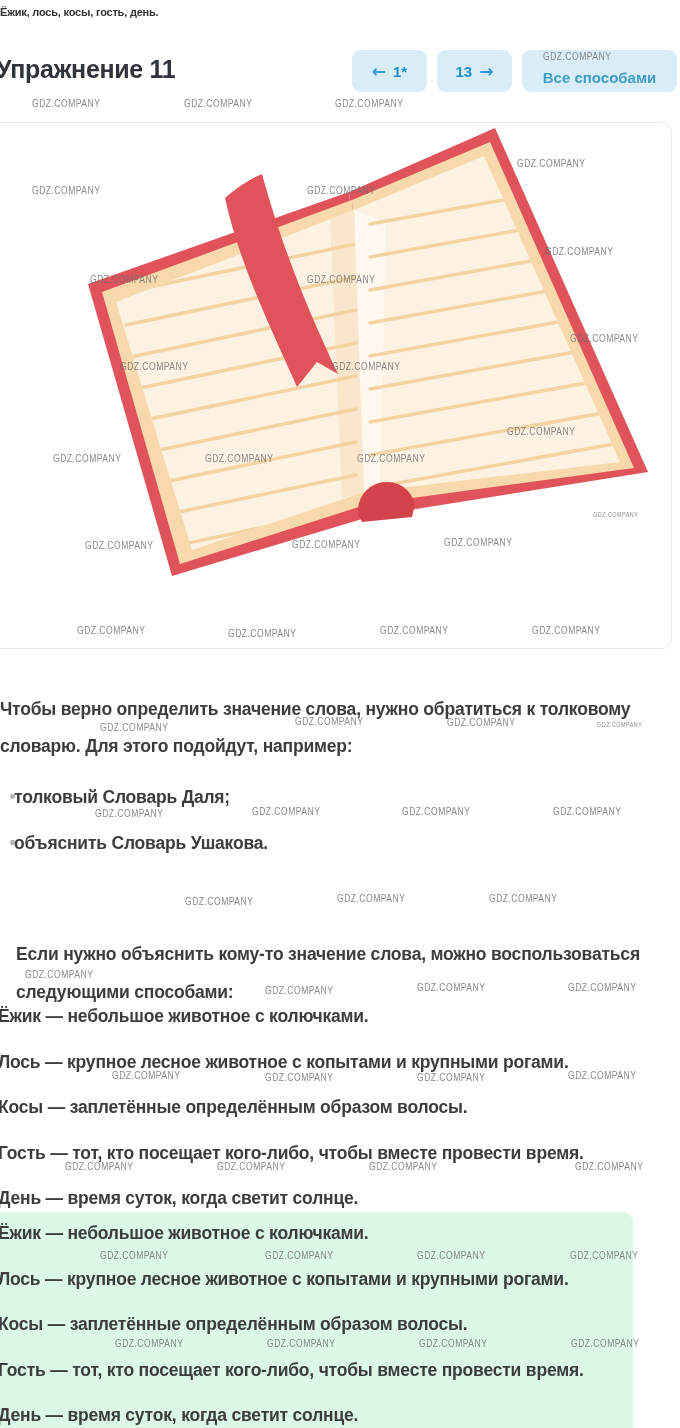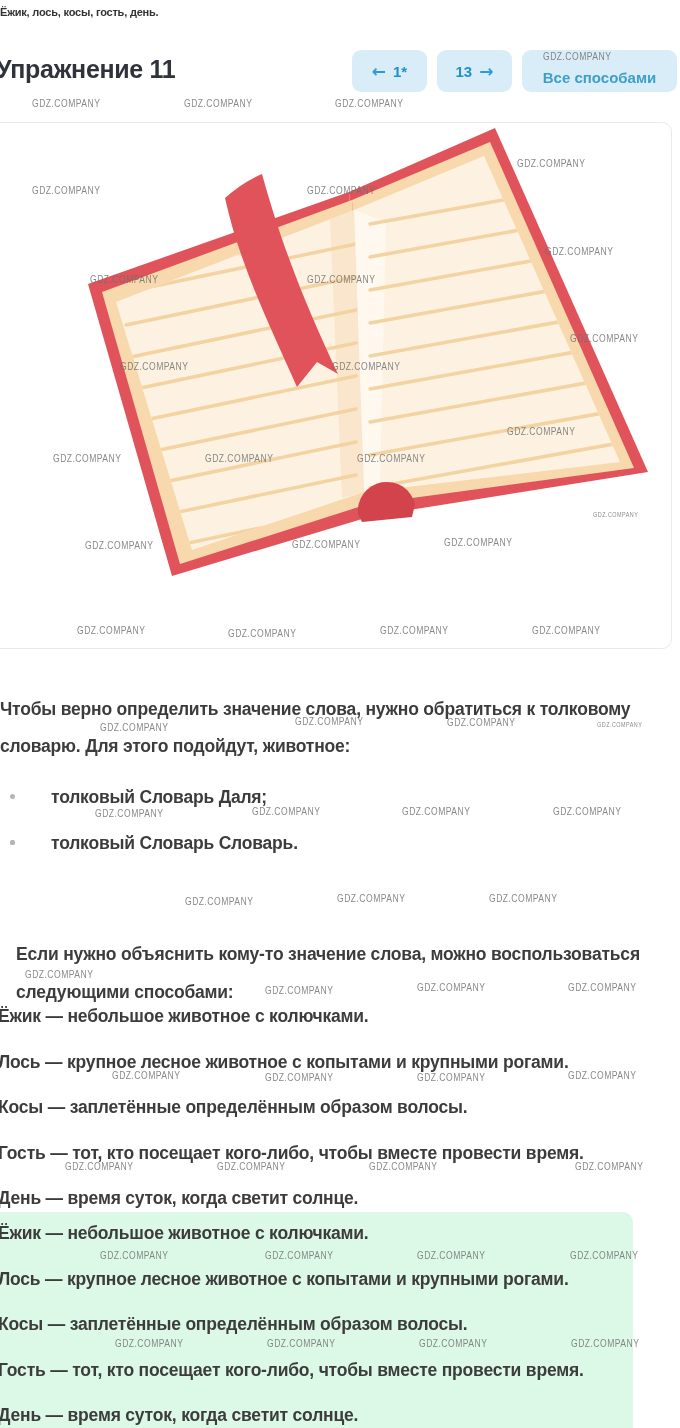--- a/index.html
+++ b/index.html
@@ -57,21 +57,21 @@
   .para {
     position:absolute; left:0; margin:0;
     font-size:17.5px; font-weight:600; color:var(--text-color);
     letter-spacing:-0.2px;
   }
   .para-intro   { top:691px; width:645px; line-height:37px; }
   .para-explain { top:935px; width:658px; line-height:38px;margin-left:16px; }
 
   .bullets { position:absolute; top:786px; left:0; margin:0; padding:0; list-style:none; width:520px; }
   .bullets li {
-    position:relative; padding-left:51px; margin:0 0 23.5px;
+    position:relative; padding-left:14px; margin:0 0 23.5px;
     font-size:17.5px; line-height:22px; font-weight:600;
     letter-spacing:-0.2px; white-space:nowrap;
   }
   .bullets .dot {
     position:absolute; left:10px; top:8px;
     width:5px; height:5px; border-radius:50%; background:#b5b5b5;
   }
 
   .defs p {
     margin:0 0 23.5px; font-size:17.5px; line-height:22px;
@@ -166,34 +166,34 @@
         <path class="pg-line" d="M370,364 L625,318"></path>
       </g>
 
       <path class="f-red" d="M225,74 Q243,58 262,50 C284,130 310,190 338,250 L317,238 L297,263 C270,202 240,142 225,74 Z"></path>
 
       <path class="f-red-dark" d="M358,390 A29,29 0 0 1 415,380 L412,393 L362,398 Z"></path>
     </g>
   </svg>
 </div>
 
-<p class="para para-intro">Чтобы верно определить значение слова, нужно обратиться к толковому словарю. Для этого подойдут, животное:</p>
+<p class="para para-intro">Чтобы верно определить значение слова, нужно обратиться к толковому словарю. Для этого подойдут, например:</p>
 
 <ul class="bullets">
 
 <li>
     <span class="dot"></span>
     <span>толковый Словарь Даля;</span>
   </li>
     <li>
     <span class="dot"></span>
   </li>
     <li>
     <span class="dot"></span>
-    <span>толковый Словарь Словарь.</span>
+    <span>объяснить Словарь Ушакова.</span>
   </li>
   </ul>
 
 <p class="para para-explain">Если нужно объяснить кому-то значение слова, можно воспользоваться следующими способами:</p>
 
 <div class="defs defs-outer">
 
 <p>Ёжик — небольшое животное с колючками.</p>
     <p>Лось — крупное лесное животное с копытами и крупными рогами.</p>
     <p>Косы — заплетённые определённым образом волосы.</p>

